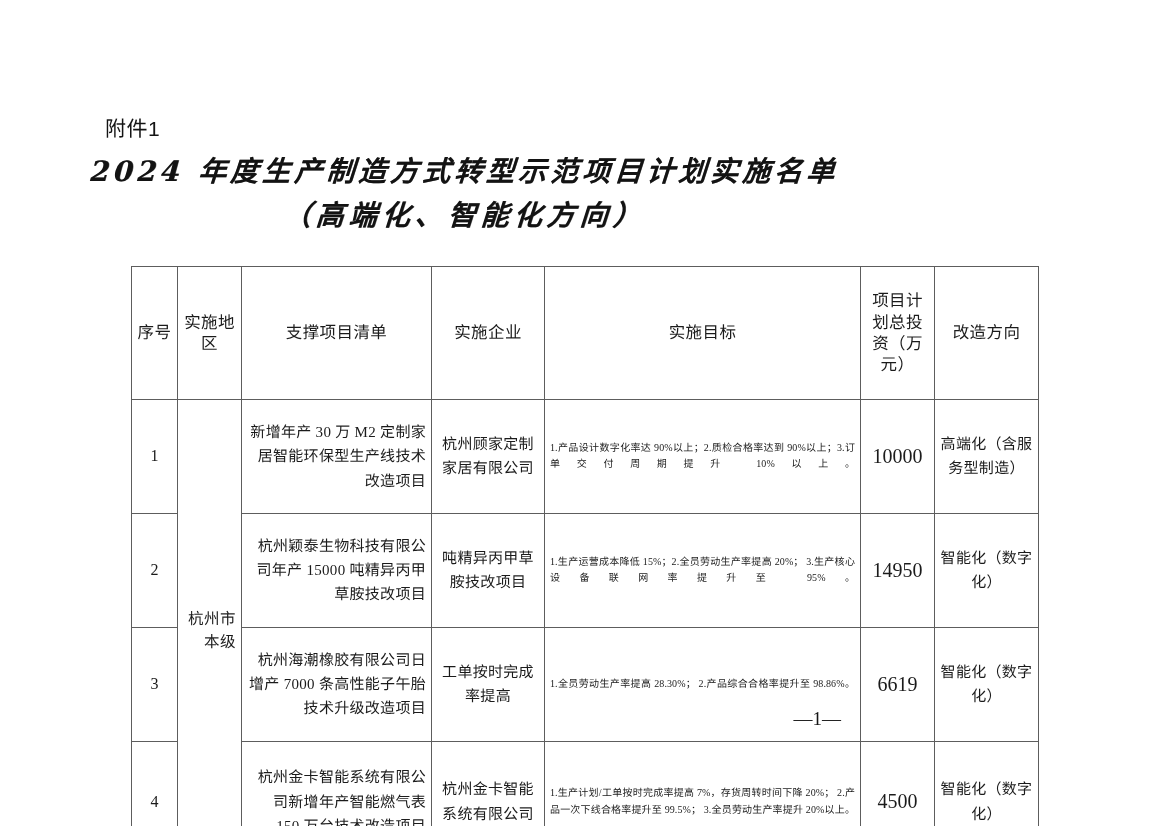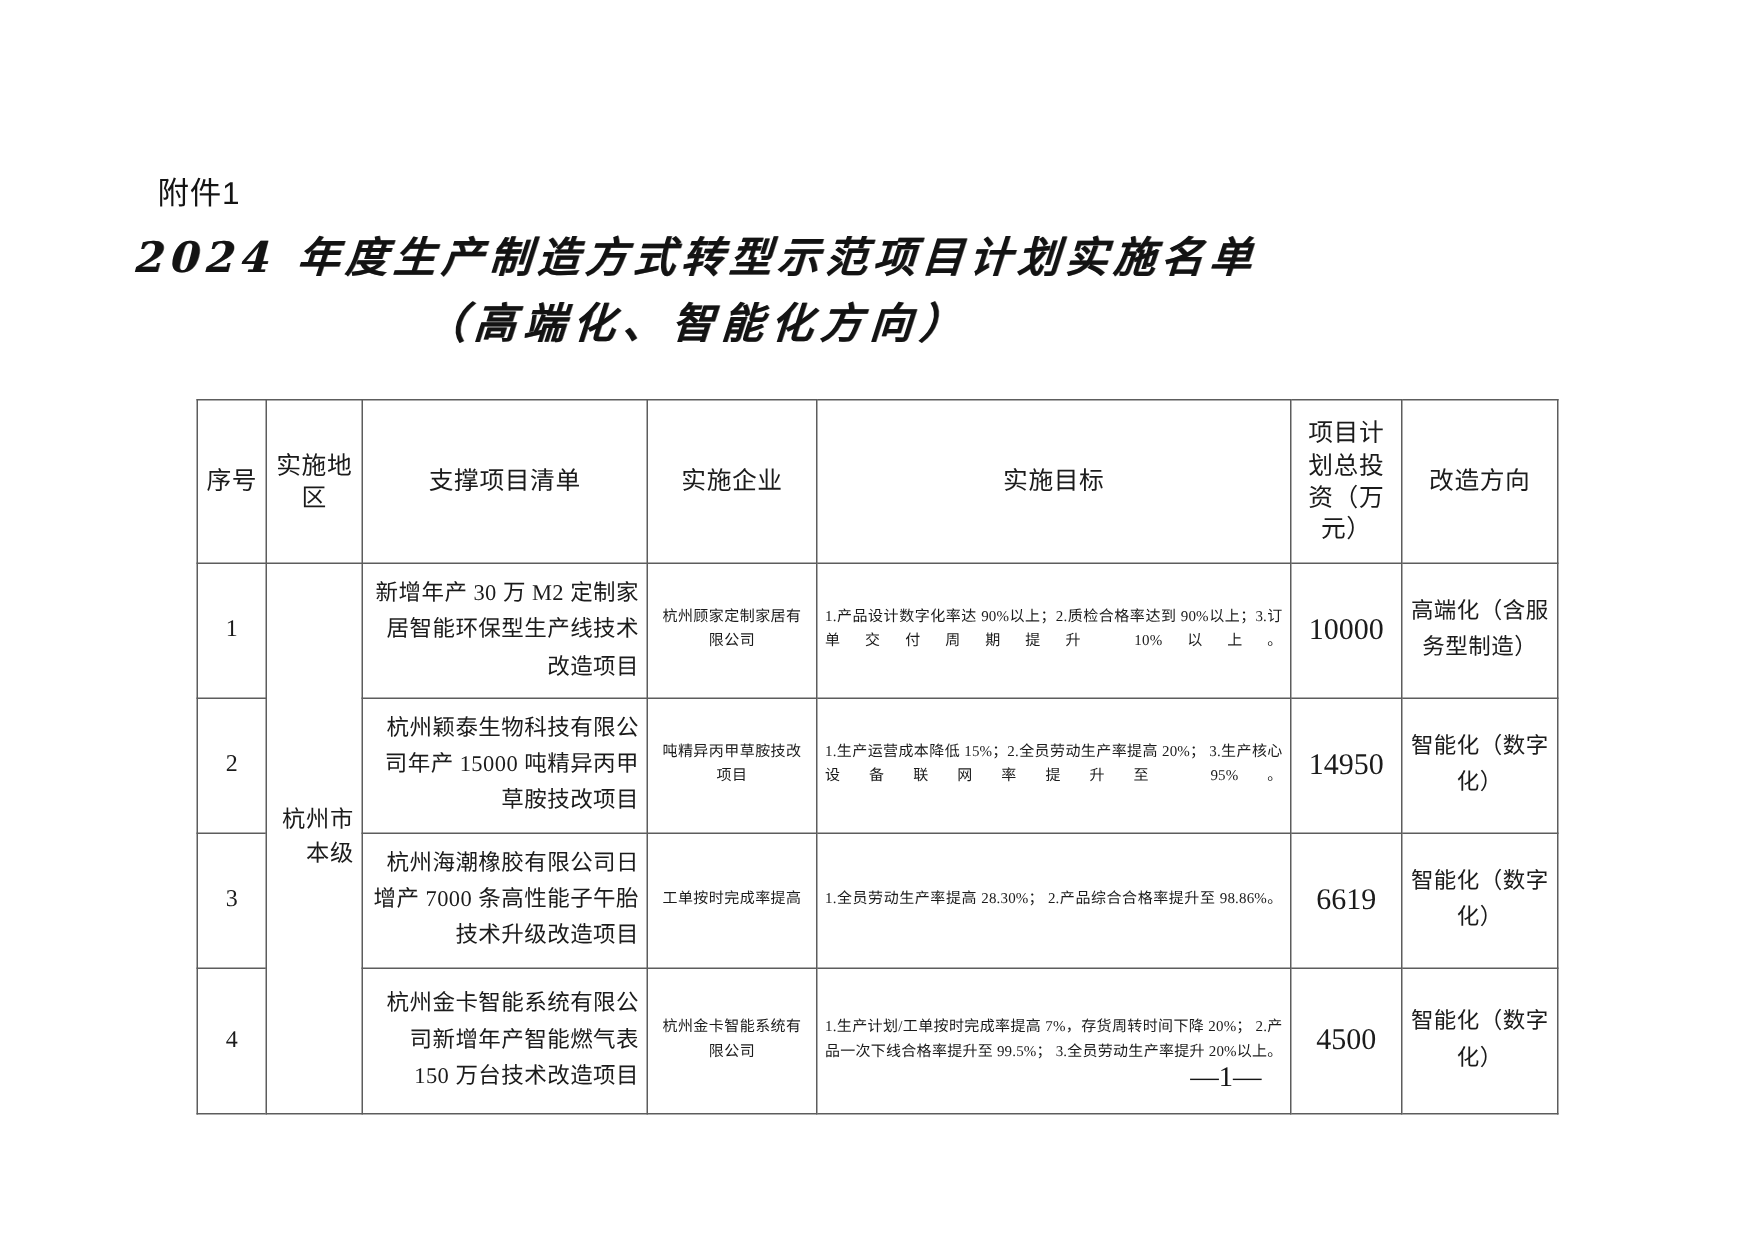--- a/index.html
+++ b/index.html
@@ -70,21 +70,21 @@
   table.listing {
     border-collapse: collapse;
     width: 907px;
     table-layout: fixed;
     background: #fff;
   }
   table.listing th,
   table.listing td {
     border: 1px solid #5d5d5d;
     vertical-align: middle;
-    padding: 8px 5px;
+    padding: 20px 5px;
     font-family: "Liberation Serif", "DejaVu Serif", serif;
     color: #1b1b1b;
   }
   table.listing thead th {
     font-weight: normal;
     font-size: 16.5px;
     line-height: 1.30;
     text-align: center;
     height: 92px;
     letter-spacing: 0.4px;
@@ -108,21 +108,21 @@
     letter-spacing: 0.5px;
   }
   td.cell-proj {
     text-align: right;
     font-size: 15px;
     line-height: 1.62;
     letter-spacing: 0.3px;
   }
   td.cell-ent {
     text-align: center;
-    font-size: 10px;
+    font-size: 15px;
     line-height: 1.62;
     letter-spacing: 0.3px;
   }
   td.cell-goal {
     text-align: justify;
     text-align-last: justify;
     font-size: 10px;
     line-height: 1.66;
     letter-spacing: 0.1px;
     padding-left: 8px;

